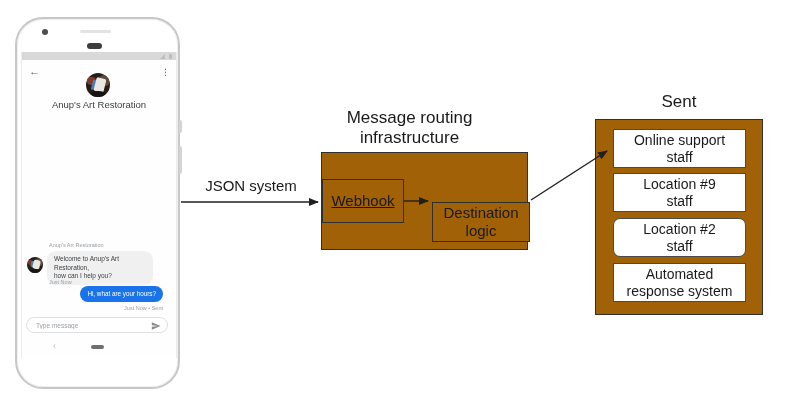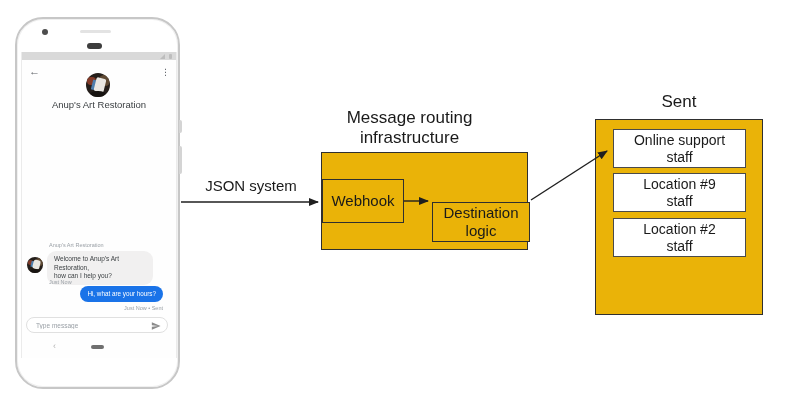--- a/index.html
+++ b/index.html
@@ -70,39 +70,39 @@
   }
   .composer input::placeholder { color: #9aa0a6; }
   .send-icon { position: absolute; right: 6px; top: 3px; width: 10px; height: 10px; }
 
   .nav-chevron { left: 31px; top: 290px; font-size: 9px; color: #b3b3b3; line-height: 1; }
   .home-pill { left: 69px; top: 293px; width: 13px; height: 4px; background: #6f6f6f; border-radius: 2.5px; }
 
   
   .dg-label { font-size: 15px; color: #1a1a1a; }
   .dg-title { font-size: 17px; line-height: 20px; color: #1a1a1a; }
-  .dg-box { border: 1.5px solid #2f2f2f; background: #eab308; }
+  .dg-box { border: 1.5px solid #2f2f2f; background: #a16207; }
   .dg-inner {
     display: flex; align-items: center; justify-content: center;
     text-align: center; font-size: 15px; line-height: 18px;
   }
   .payload-label { left: 178px; top: 177px; width: 146px; }
   .routing-title { left: 306px; top: 108px; width: 207px; }
   .routing-box { left: 321px; top: 152px; width: 207px; height: 98px; }
-  .webhook-box { left: 322px; top: 179px; width: 82px; height: 44px; }
+  .webhook-box { left: 322px; top: 179px; width: 82px; height: 44px; text-decoration: underline; }
   .dest-box { left: 432px; top: 166px; width: 98px; height: 40px; margin-top: 36px; }
   .brand-title { left: 595px; top: 92px; width: 168px; }
   .brand-box { left: 595px; top: 119px; width: 168px; height: 196px; }
   .brand-item {
     position: absolute; left: 17px; width: 133px; height: 39px;
     border: 1.5px solid #4a4a4a; background: #fff;
     display: flex; align-items: center; justify-content: center;
     text-align: center; font-size: 14px; line-height: 17px;
   }
-  .bi-0 { top: 9px; } .bi-1 { top: 53px; } .bi-2 { top: 98px; } .bi-3 { top: 143px; }
+  .bi-0 { top: 9px; } .bi-1 { top: 53px; } .bi-2 { top: 98px; border-radius: 7px; } .bi-3 { top: 143px; }
 
   .arrows { left: 0; top: 0; width: 785px; height: 401px; pointer-events: none; }
 </style>
 </head>
 <body>
 
 <div class="phone">
   <div class="abs camera-dot"></div>
   <div class="abs speaker-line"></div>
   <div class="abs speaker-slot"></div>
@@ -164,20 +164,22 @@
 logic</div>
 
 <div class="abs dg-title center brand-title">Sent</div>
 <div class="abs dg-box brand-box">
   <div class="brand-item bi-0 pre">Online support
 staff</div>
   <div class="brand-item bi-1 pre">Location #9
 staff</div>
   <div class="brand-item bi-2 pre">Location #2
 staff</div>
+  <div class="brand-item bi-3 pre">Automated
+response system</div>
 </div>
 
 <svg class="abs arrows" viewBox="0 0 785 401">
   <defs>
     <marker id="ah" viewBox="0 0 10 8" refX="9" refY="4" markerWidth="10" markerHeight="8" markerUnits="userSpaceOnUse" orient="auto">
       <path d="M0,0 L10,4 L0,8 Z" fill="#1f1f1f"></path>
     </marker>
   </defs>
   <line x1="181" y1="202" x2="318" y2="202" stroke="#1f1f1f" stroke-width="1.4" marker-end="url(#ah)"></line>
   <line x1="404" y1="201" x2="428" y2="201" stroke="#1f1f1f" stroke-width="1.4" marker-end="url(#ah)"></line>

